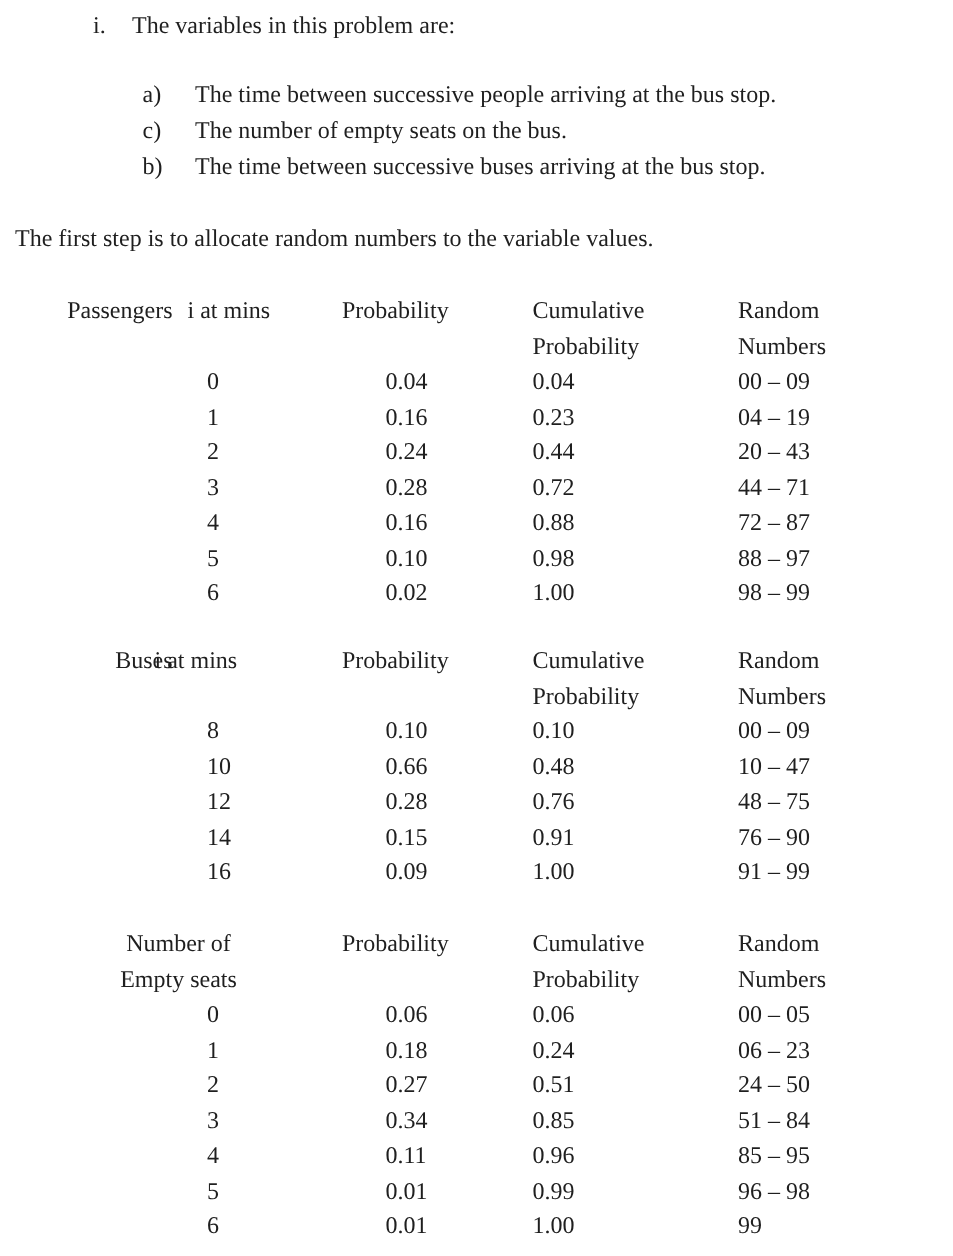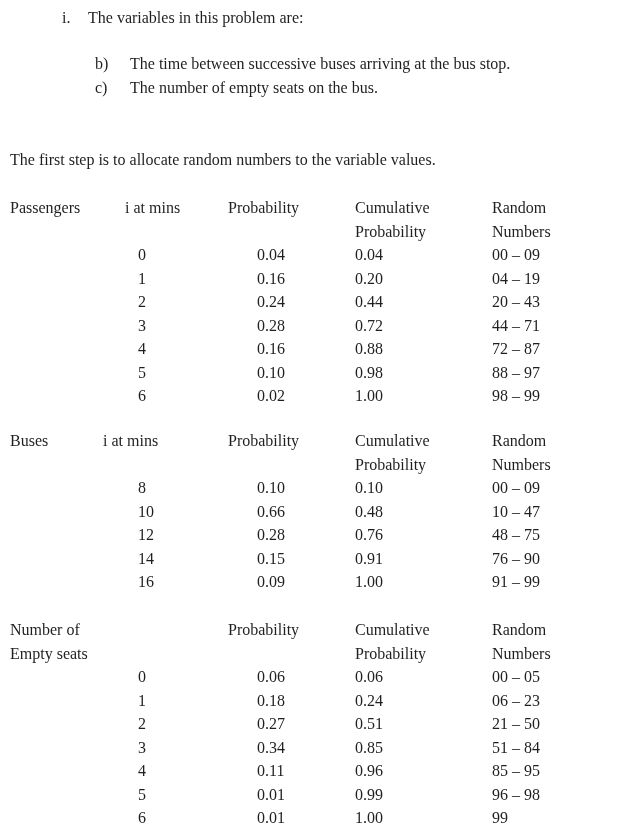--- a/index.html
+++ b/index.html
@@ -33,42 +33,45 @@
     width: 635px;
     display: grid;
     grid-template-columns: 115px 113px 127px 137px 143px;
     line-height: 23.5px;
   }
   .tbl-passengers { top: 196px; }
   .tbl-buses      { top: 429px; }
   .tbl-seats      { top: 618px; }
   .row  { display: contents; }
   .cell { white-space: nowrap; overflow: visible; }
-  .c1   { padding-left: 10px; }
+  .c1   { padding-left: 10px; text-align: right; }
   .hdr-val { padding-left: 10px; }
   .tbl-buses .hdr-val { padding-left: 0; transform: translateX(-12px); }
   .val  { padding-left: 23px; }
   .prob { padding-left: 29px; }
-  .span2 { grid-column: 1 / 3; padding-left: 10px; }
+  .span2 { grid-column: 1 / 3; text-align: center; padding-left: 10px; }
 </style>
 </head>
 <body>
 
 <div class="page">
 
   <div class="abs intro">
     <span class="num">i.</span><span>The variables in this problem are:</span>
   </div>
 
   <div class="abs subs">
     <div>
-      <span class="lbl">b)</span><span>The time between successive buses arriving at the bus stop.</span>
+      <span class="lbl">a)</span><span>The time between successive people arriving at the bus stop.</span>
     </div>
     <div>
       <span class="lbl">c)</span><span>The number of empty seats on the bus.</span>
+    </div>
+    <div>
+      <span class="lbl">b)</span><span>The time between successive buses arriving at the bus stop.</span>
     </div>
   </div>
 
   <div class="abs step">The first step is to allocate random numbers to the variable values.</div>
 
   <div class="tbl tbl-passengers">
     <div class="row">
       <div class="cell c1">Passengers</div>
       <div class="cell hdr-val">i at mins</div>
       <div class="cell">Probability</div>
@@ -86,21 +89,21 @@
       <div class="cell c1"></div>
       <div class="cell val">0</div>
       <div class="cell prob">0.04</div>
       <div class="cell">0.04</div>
       <div class="cell">00 – 09</div>
     </div>
     <div class="row">
       <div class="cell c1"></div>
       <div class="cell val">1</div>
       <div class="cell prob">0.16</div>
-      <div class="cell">0.20</div>
+      <div class="cell">0.23</div>
       <div class="cell">04 – 19</div>
     </div>
     <div class="row">
       <div class="cell c1"></div>
       <div class="cell val">2</div>
       <div class="cell prob">0.24</div>
       <div class="cell">0.44</div>
       <div class="cell">20 – 43</div>
     </div>
     <div class="row">
@@ -210,21 +213,21 @@
       <div class="cell val">1</div>
       <div class="cell prob">0.18</div>
       <div class="cell">0.24</div>
       <div class="cell">06 – 23</div>
     </div>
     <div class="row">
       <div class="cell c1"></div>
       <div class="cell val">2</div>
       <div class="cell prob">0.27</div>
       <div class="cell">0.51</div>
-      <div class="cell">21 – 50</div>
+      <div class="cell">24 – 50</div>
     </div>
     <div class="row">
       <div class="cell c1"></div>
       <div class="cell val">3</div>
       <div class="cell prob">0.34</div>
       <div class="cell">0.85</div>
       <div class="cell">51 – 84</div>
     </div>
     <div class="row">
       <div class="cell c1"></div>

